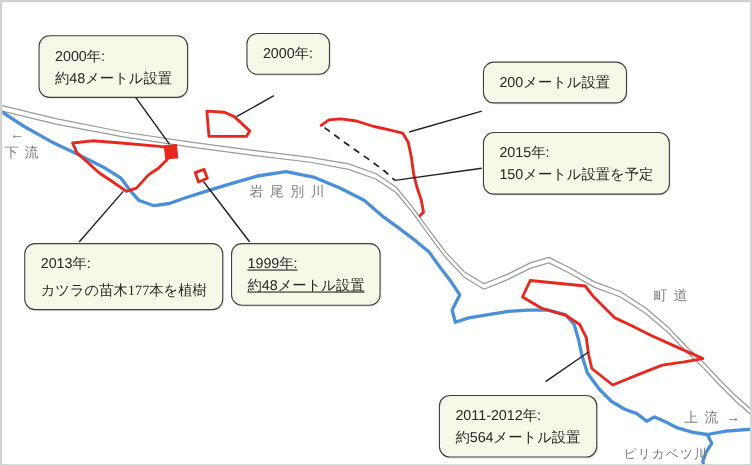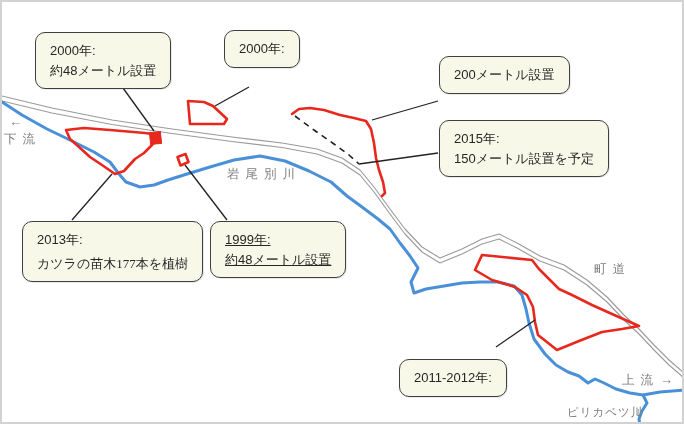--- a/index.html
+++ b/index.html
@@ -103,15 +103,16 @@
     <div class="gap">カツラの苗木177本を植樹</div>
   </div>
 
   <div class="callout" style="left:208px;top:219px;text-decoration:underline;">
     <div>1999年:</div>
     <div>約48メートル設置</div>
   </div>
 
   <div class="callout" style="left:365px;top:357px;margin-left:32px;">
     <div>2011-2012年:</div>
+    <div>約564メートル設置</div>
   </div>
 
 </div>
 
 </body></html>

